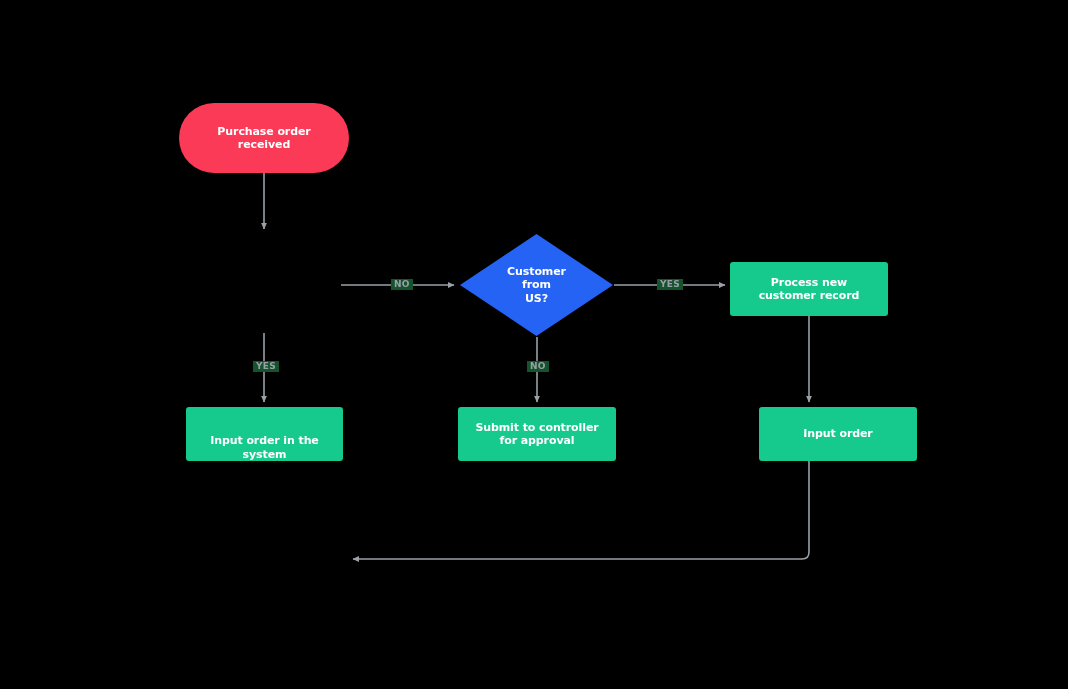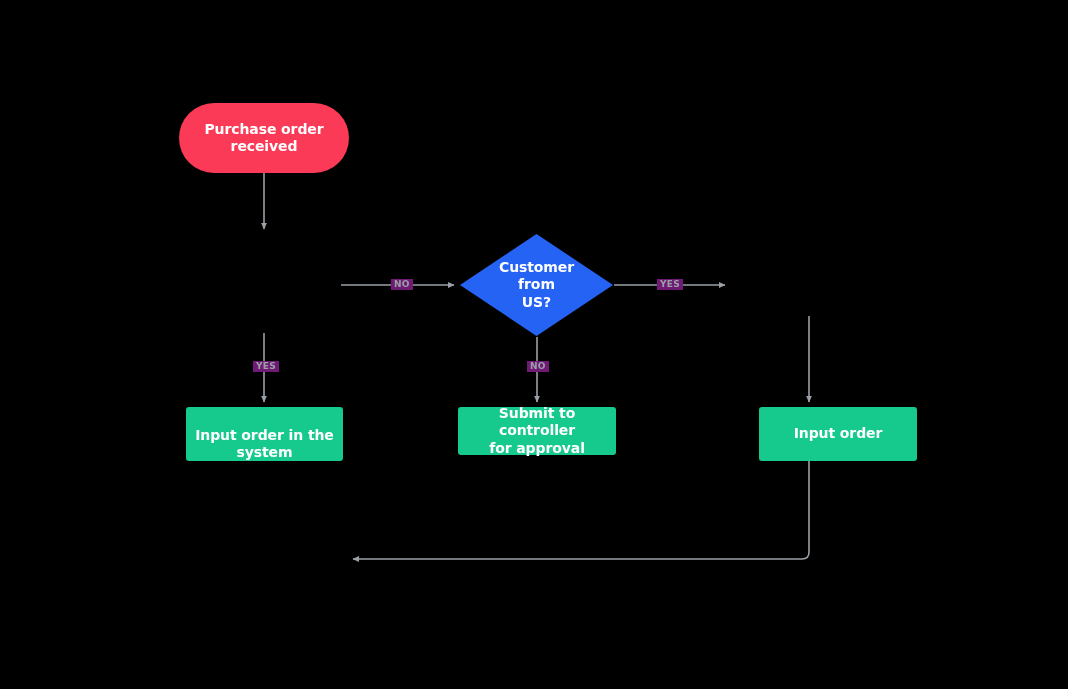--- a/index.html
+++ b/index.html
@@ -29,21 +29,21 @@
   }
   .node {
     position: absolute;
     box-sizing: border-box;
     display: flex;
     align-items: center;
     justify-content: center;
     text-align: center;
     color: #ffffff;
     font-weight: bold;
-    font-size: 14px;
+    font-size: 11px;
     line-height: 1.22;
     letter-spacing: -0.1px;
   }
   .node .label {
     padding: 0 8px;
     white-space: pre-line;
   }
   .terminator {
     background: #fb3a57;
     border-radius: 40px;
@@ -66,21 +66,21 @@
   .decision .label {
     position: relative;
     z-index: 2;
   }
   .edge-label {
     position: absolute;
     color: #9aa0a6;
     font-size: 9px;
     font-weight: bold;
     letter-spacing: 0.3px;
-    background: #701a75;
+    background: #14532d;
     padding: 1px 3px;
     line-height: 1;
   }
 </style>
 </head>
 <body>
 
 <div id="canvas">
 
   <svg class="edges" viewBox="0 0 1068 689" width="1068" height="689">
@@ -111,27 +111,31 @@
   </div>
 
 
   <div class="node decision" style="left:460px; top:234px; width:153px; height:102px;">
     <span class="diamond-shape"></span>
     <span class="label">Customer
 from
 US?</span>
   </div>
 
+  <div class="node process" style="left:730px; top:262px; width:158px; height:54px;">
+    <span class="label">Process new
+customer record</span>
+  </div>
 
   <div class="node process" style="left:186px; top:407px; width:157px; height:54px;align-items:flex-end;">
     <span class="label">Input order in the
 system</span>
   </div>
 
-  <div class="node process" style="left:458px; top:407px; width:158px; height:48px;">
+  <div class="node process" style="left:458px; top:407px; width:158px; height:54px;">
     <span class="label">Submit to controller
 for approval</span>
   </div>
 
   <div class="node process" style="left:730px; top:407px; width:158px; height:54px;margin-left:29px;">
     <span class="label">Input order</span>
   </div>
 
 
   <div class="edge-label" style="left:391px; top:279px;">NO</div>

